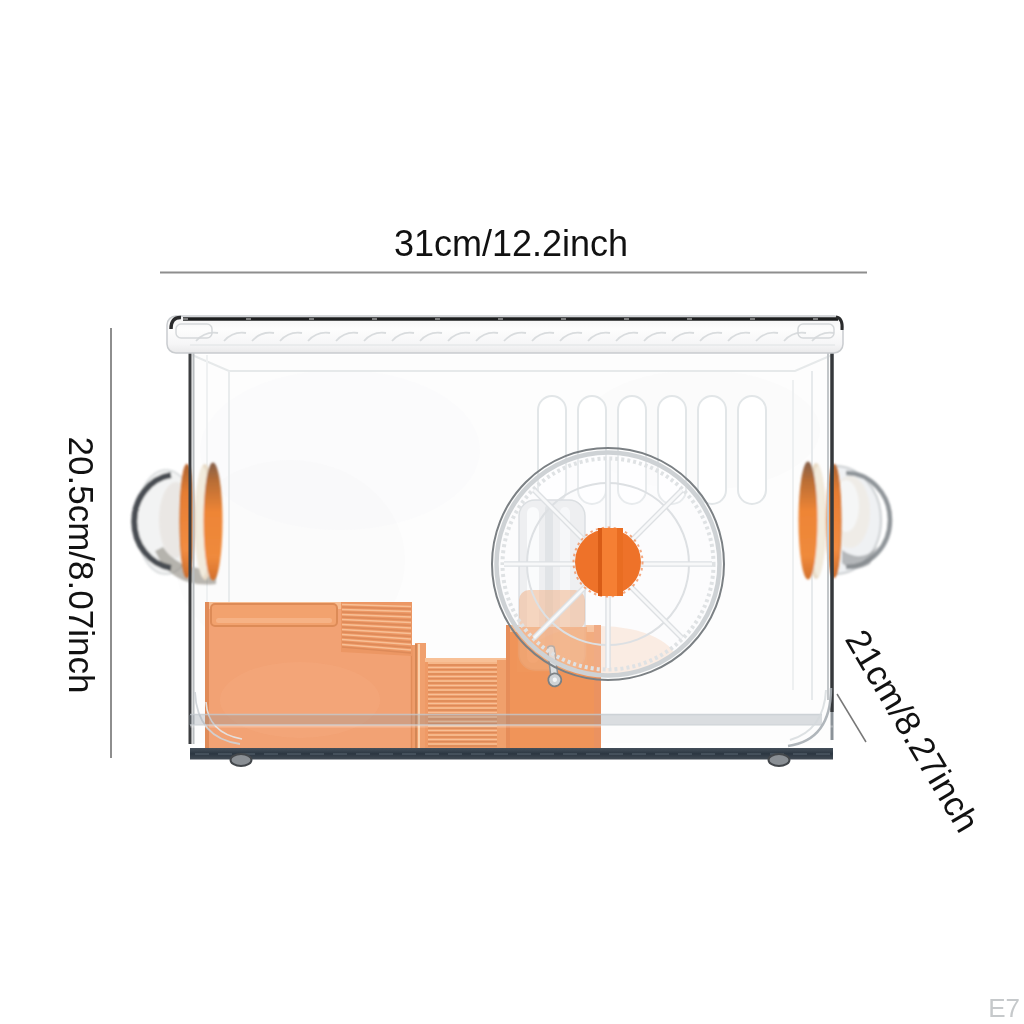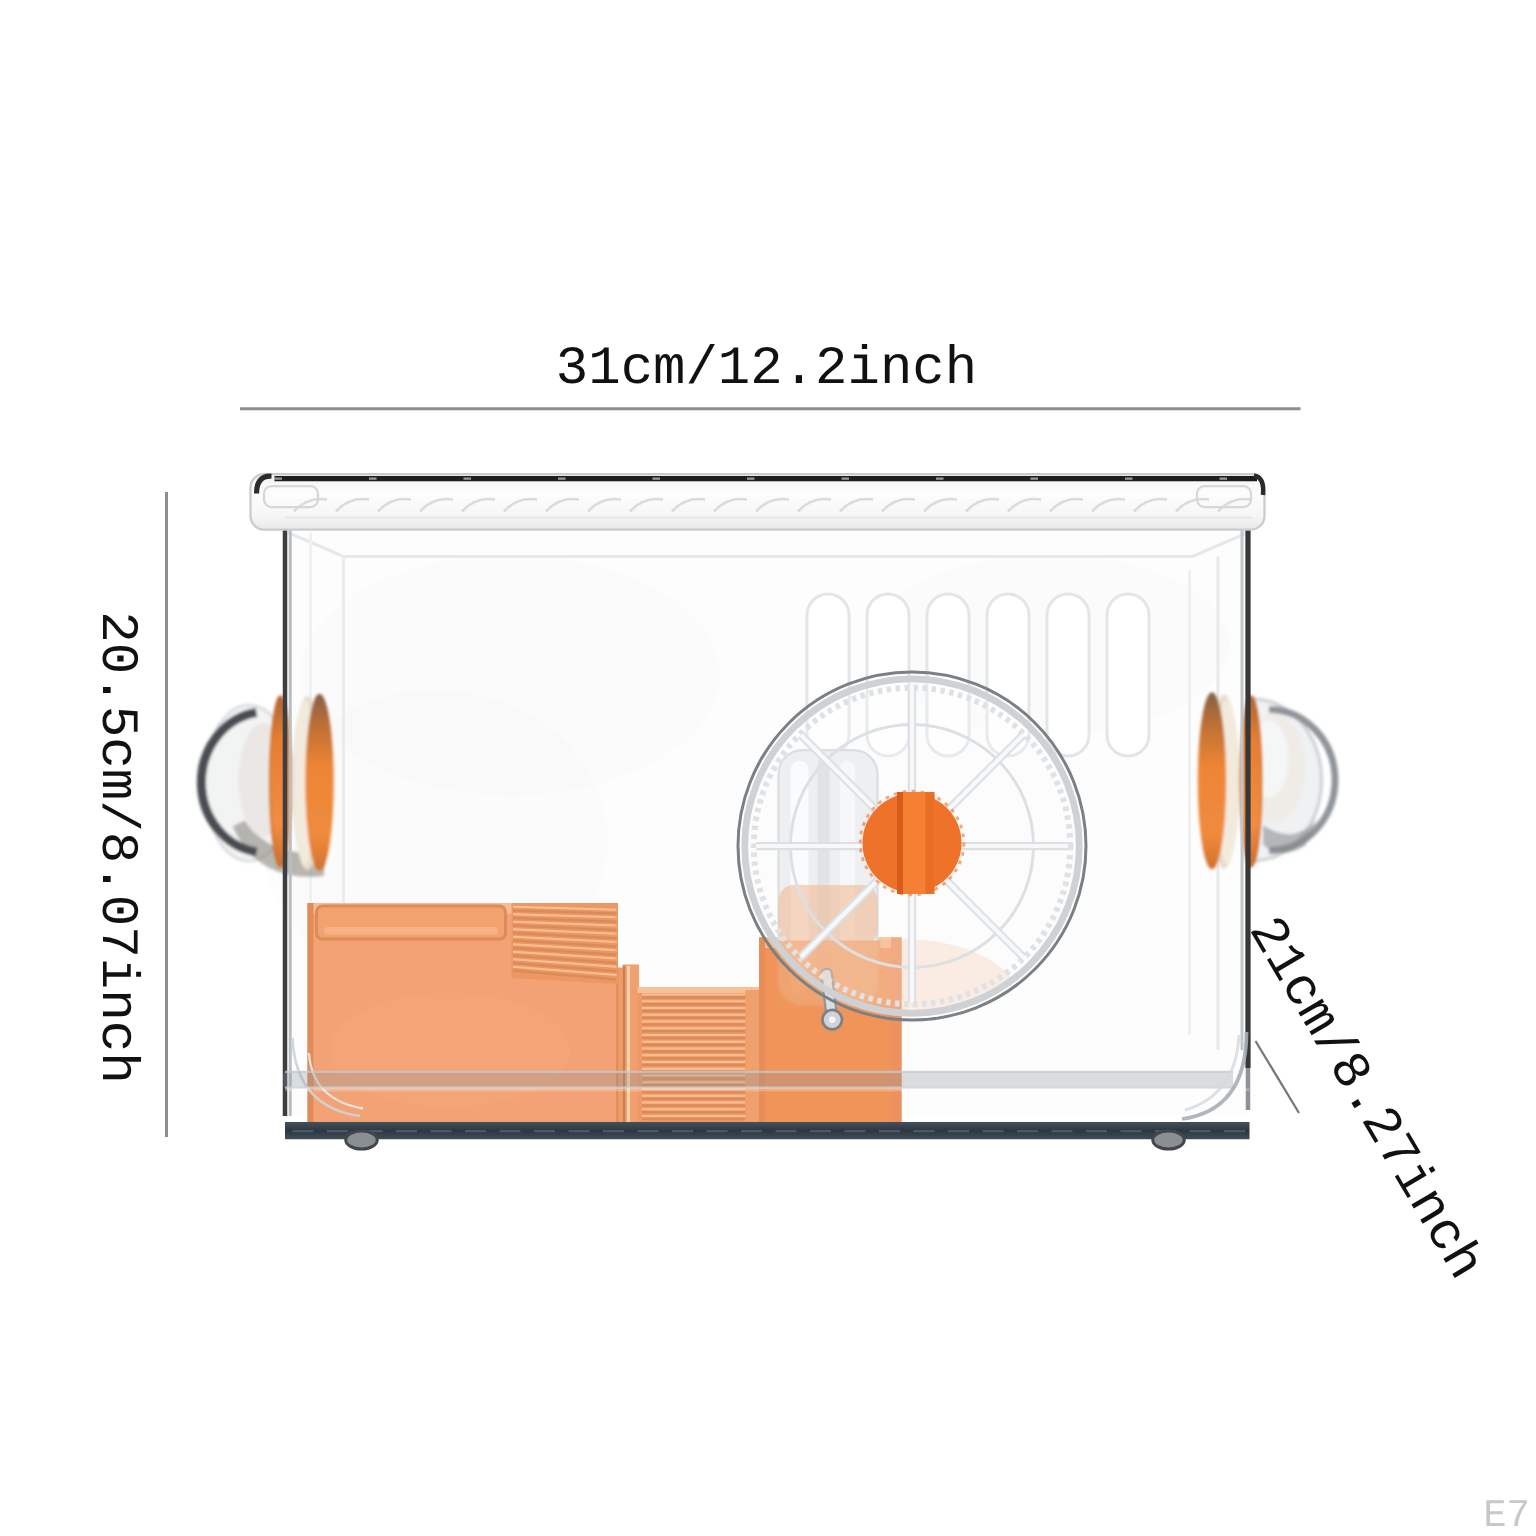--- a/index.html
+++ b/index.html
@@ -1,17 +1,17 @@
 <!DOCTYPE html>
 <html><head>
 <meta charset="utf-8">
 <style>
   html,body{margin:0;padding:0;background:#ffffff;}
   .page{position:relative;width:1024px;height:1024px;background:#ffffff;overflow:hidden;
-        font-family:Liberation Mono, monospace;}
+        font-family:Liberation Sans, sans-serif;}
   svg{position:absolute;left:0;top:0;}
 </style>
 </head>
 <body>
 <div class="page">
 <svg width="1024" height="1024" viewBox="0 0 1024 1024">
   <defs>
     <linearGradient id="lidGrad" x1="0" y1="0" x2="0" y2="1">
       <stop offset="0" stop-color="#f2f2f3"></stop>
       <stop offset="0.35" stop-color="#fdfdfd"></stop>

